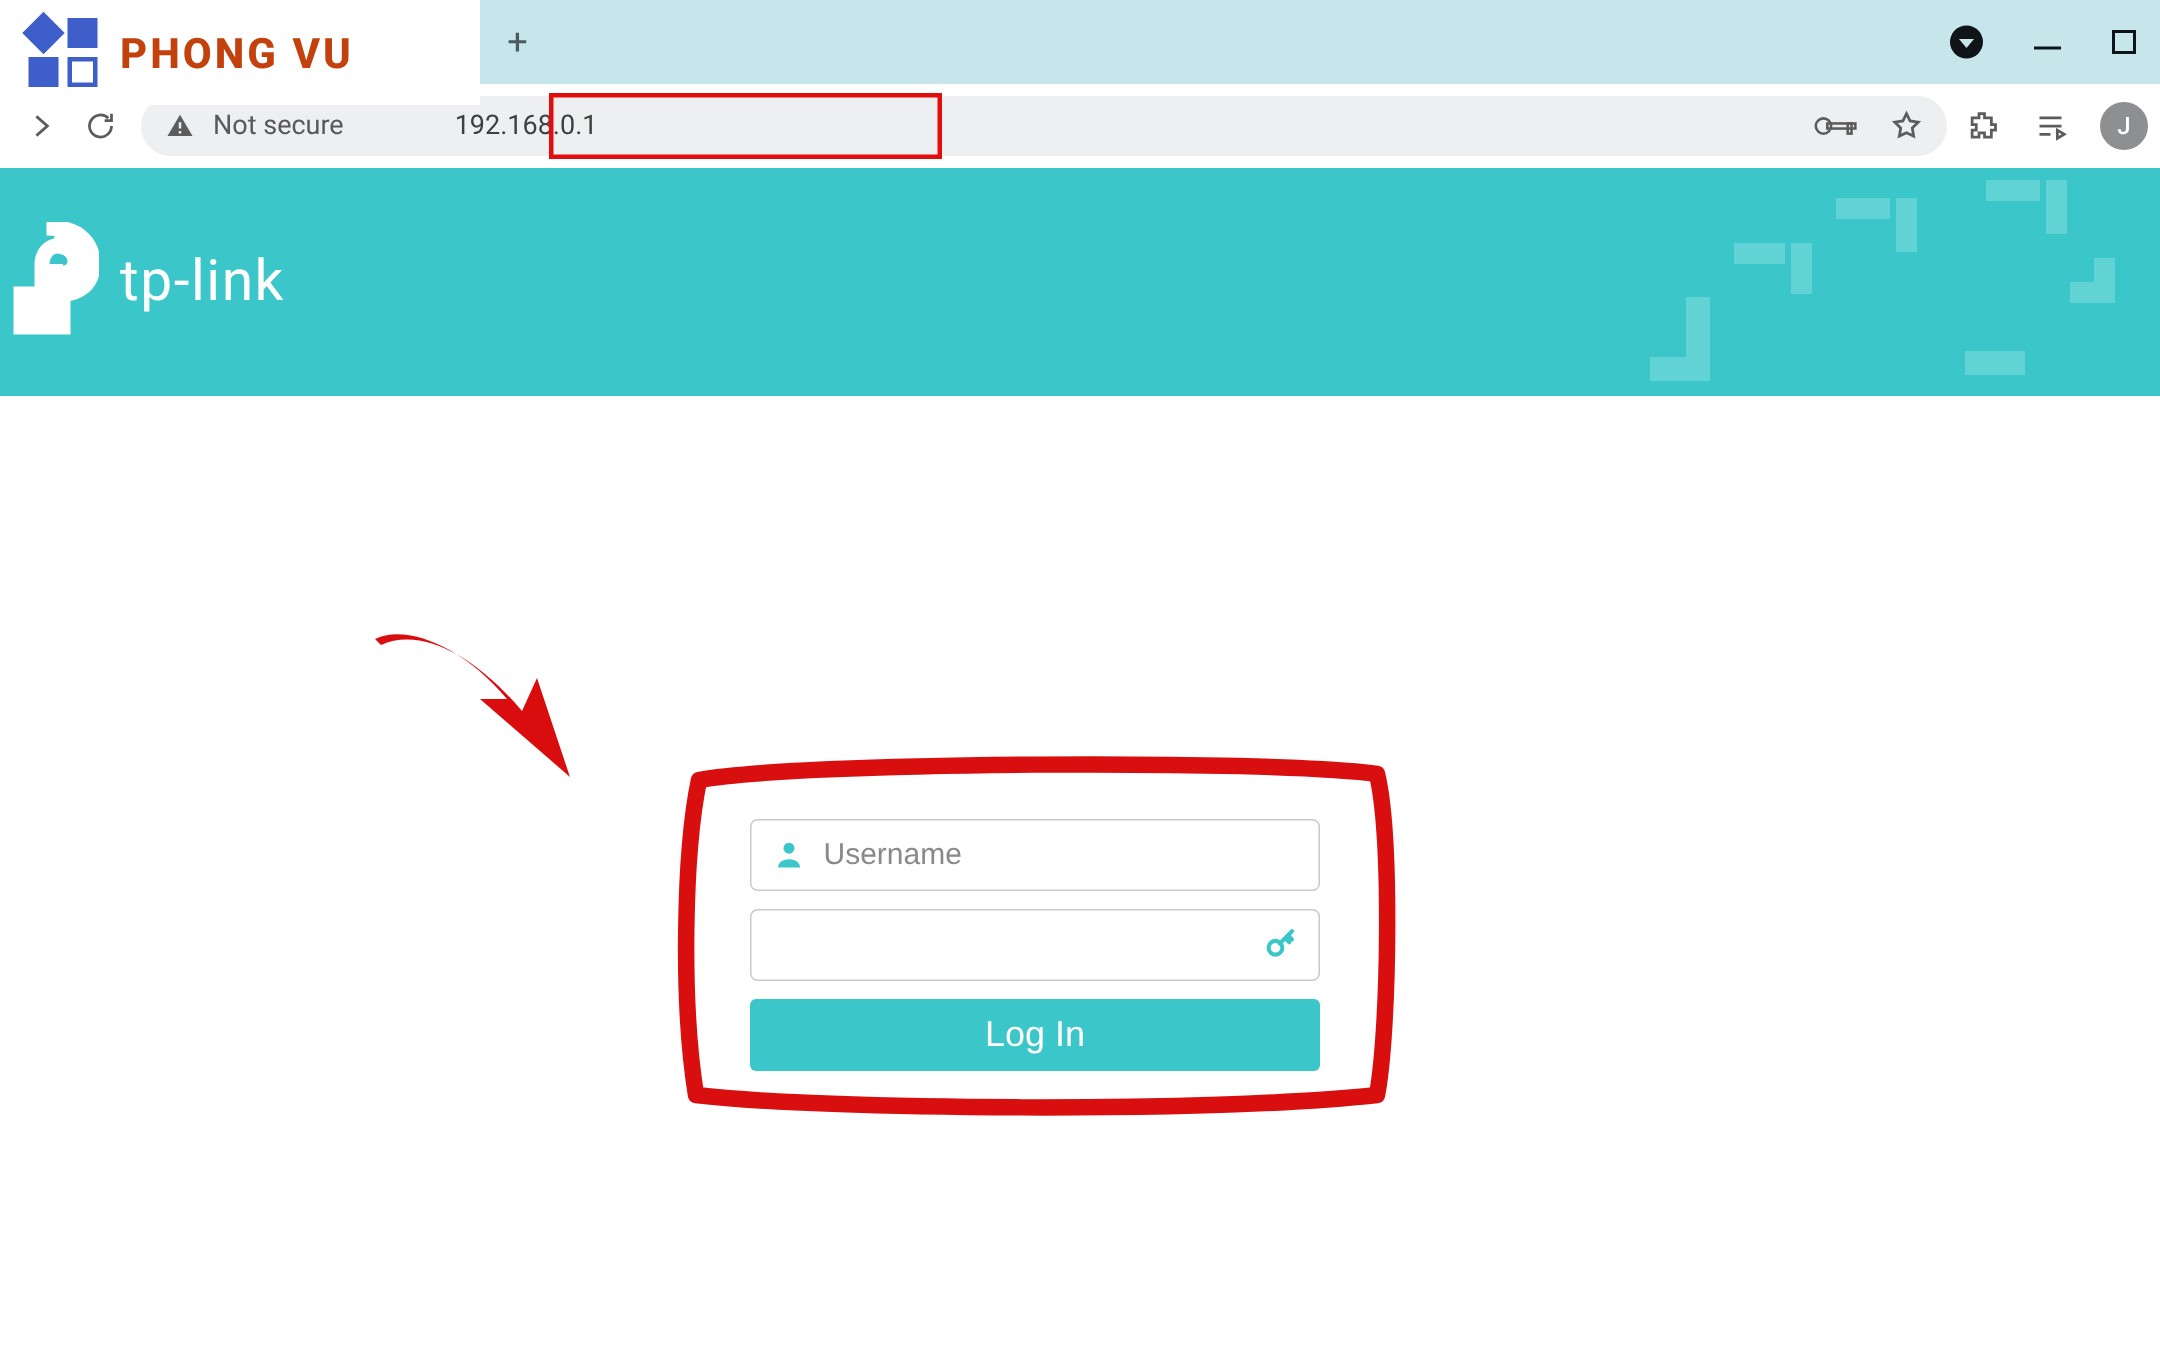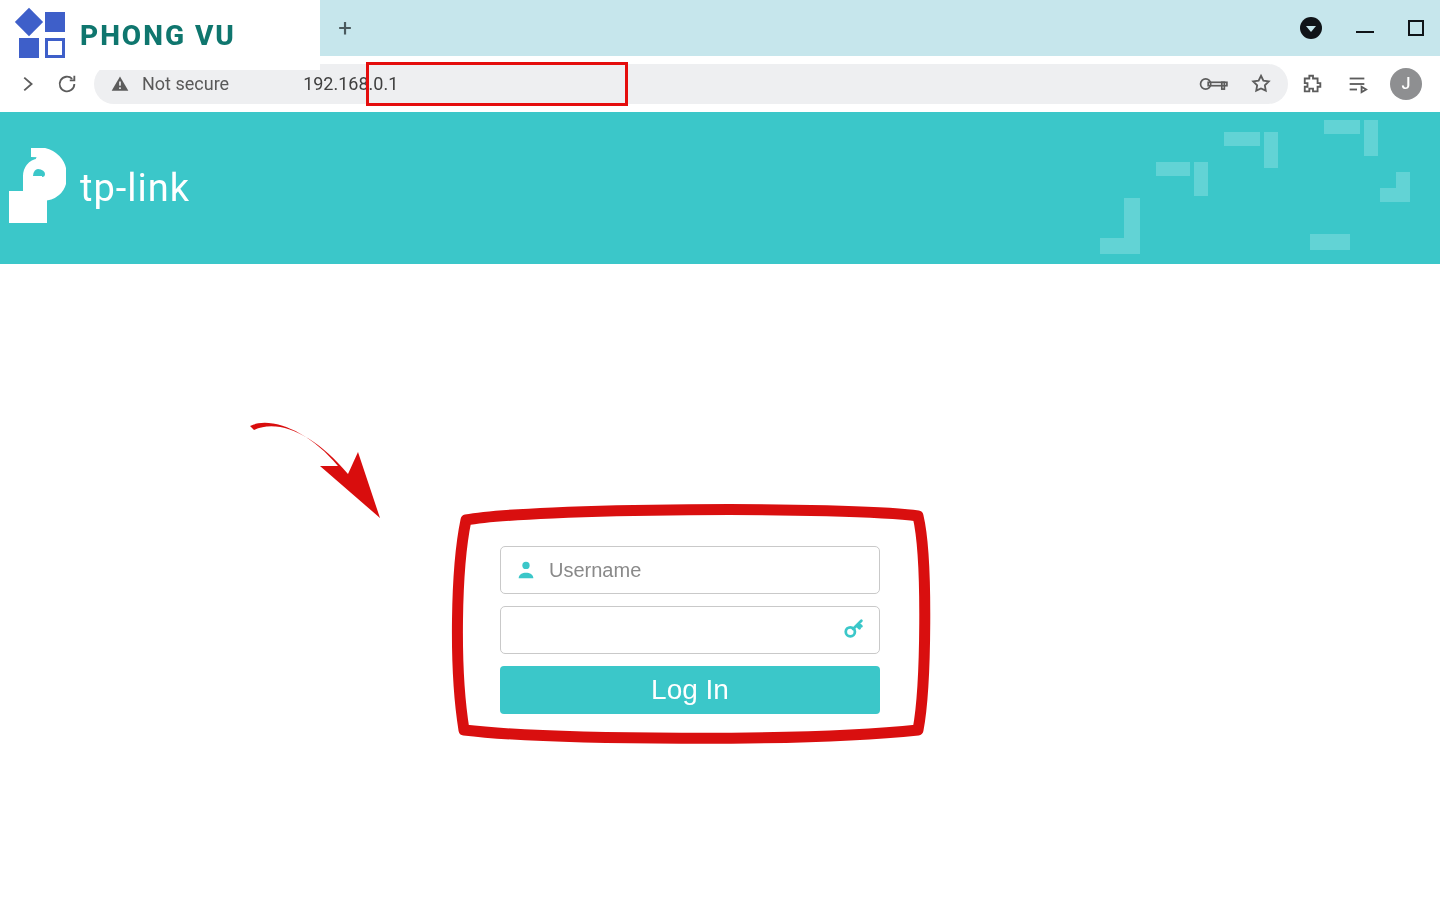--- a/index.html
+++ b/index.html
@@ -44,21 +44,21 @@
     background: #3e5fc9;
   }
   .overlay-logo .sqo {
     width: 20px; height: 20px;
     border: 3px solid #3e5fc9;
   }
   .overlay-logo .pvtext {
     font-size: 28px;
     font-weight: 800;
     letter-spacing: 2px;
-    color: #0f766e;
+    color: #c2410c;
     white-space: nowrap;
   }
 
   
   .tabstrip {
     height: 56px;
     background: #c6e6ec;
     display: flex;
     align-items: center;
     padding: 0 20px 0 330px;
@@ -101,21 +101,21 @@
   .win-controls .max {
     width: 16px; height: 16px; border: 2px solid #101418;
   }
 
   
   .toolbar {
     height: 56px;
     background: #ffffff;
     display: flex;
     align-items: center;
-    padding: 0 18px 0 14px;
+    padding: 0 8px 0 14px;
     gap: 14px;
     border-bottom: 1px solid #ffffff;
   }
   .nav-icn {
     width: 26px; height: 26px;
     display:flex; align-items:center; justify-content:center;
     color:#4c4c4c;
   }
   .omnibox {
     flex: 1;
@@ -264,21 +264,21 @@
     background:transparent;
   }
   .lf input::placeholder { color:#8a8a8a; }
   .login-btn {
     width:380px;
     height:48px;
     border:none;
     border-radius:4px;
     background:#3bc7c9;
     color:#ffffff;
-    font-size:28px;
+    font-size:24px;
     cursor:pointer;
   }
 
   
   .red-arrow {
     position:absolute;
     top: 408px;
     left: 230px;
     width: 180px;
     height: 140px;

